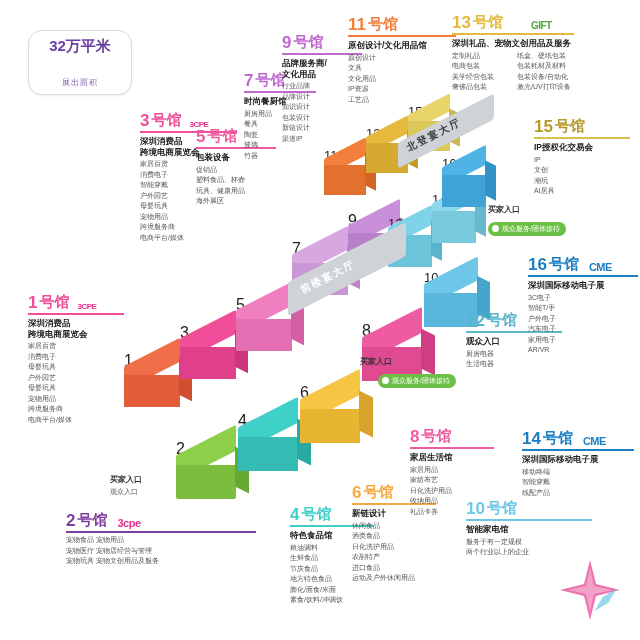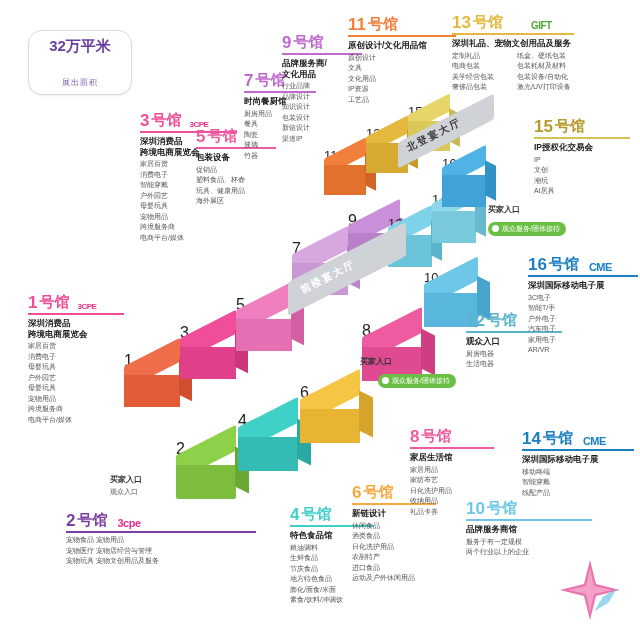--- a/index.html
+++ b/index.html
@@ -348,21 +348,21 @@
       <div>渠道IP</div>
     </div>
   </div>
 
   <div class="lbl" style="left:466px;top:500px;width:126px;">
     <div class="hdr">
       <span class="num" style="color:#6ec6e8;">10</span>
       <span class="hao" style="color:#6ec6e8;">号馆</span>
     </div>
     <div class="rule" style="background:#6ec6e8;"></div>
-    <div class="title">品牌服务商馆</div>
+    <div class="title">智能家电馆</div>
     <div class="items">
       <div>服务于有一定规模</div>
       <div>两个行业以上的企业</div>
     </div>
   </div>
 
   <div class="lbl" style="left:348px;top:16px;width:108px;">
     <div class="hdr">
       <span class="num" style="color:#f2803c;">11</span>
       <span class="hao" style="color:#f2803c;">号馆</span>

